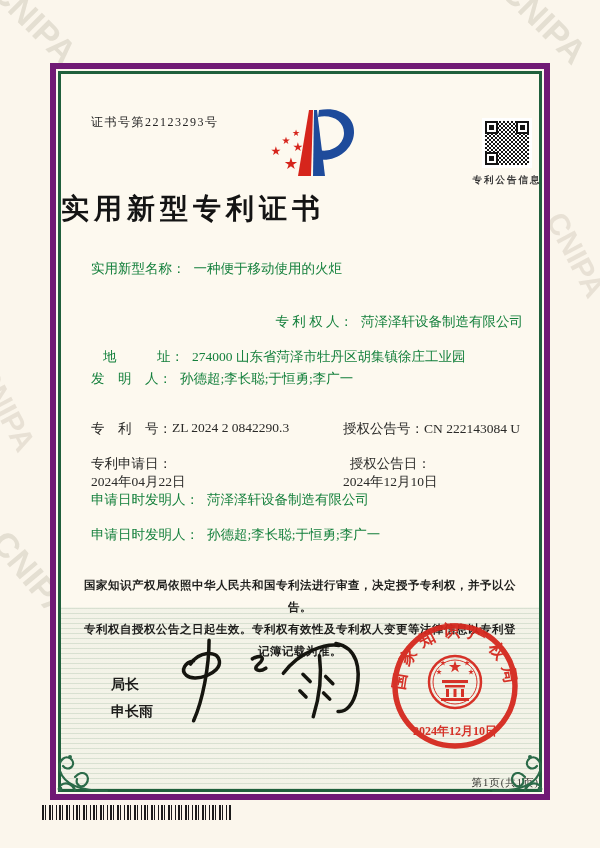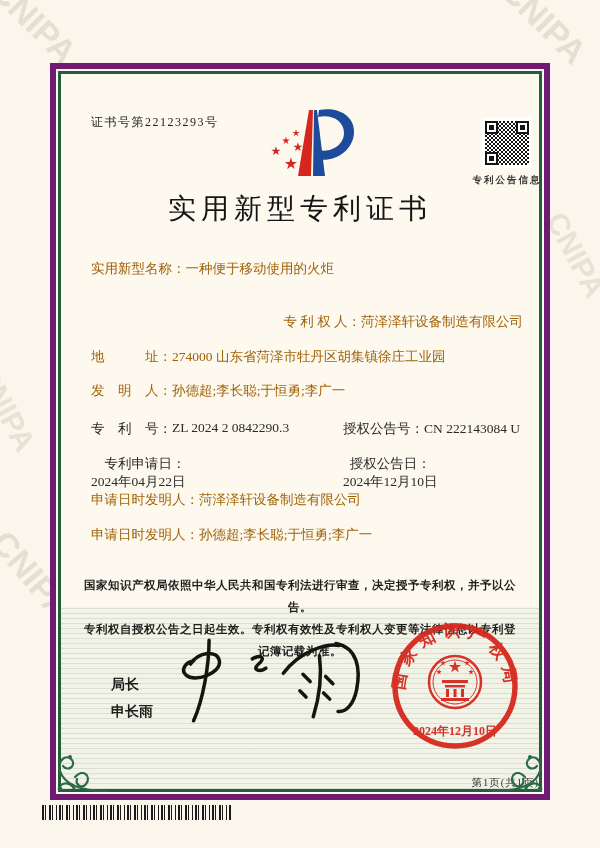--- a/index.html
+++ b/index.html
@@ -67,31 +67,31 @@
   }
   .finder { position:absolute; width:13px; height:13px; border:2px solid #141414; background:#fff; }
   .finder::after { content:""; position:absolute; inset:2px; background:#141414; }
   .finder.tl { left:3px; top:3px; }
   .finder.tr { right:3px; top:3px; }
   .finder.bl { left:3px; bottom:3px; }
   .qr-caption { margin-top:6px; font-size:9.5px; letter-spacing:2px; color:#3a3a3a; font-weight:bold; }
 
   .title {
     position:absolute; left:0; right:0; top:116px;
-    text-align:center; font-size:28px; font-weight:normal; letter-spacing:5px; color:#141414;
-  }
-
-  
-  .row { position:absolute; left:30px; right:16px; display:flex; font-size:13.5px; color:#a16207; }
+    text-align:left; font-size:28px; font-weight:bold; letter-spacing:5px; color:#141414;
+  }
+
+  
+  .row { position:absolute; left:30px; right:16px; display:flex; font-size:13.5px; color:#15803d;gap:8px; }
   .row .lbl { white-space:pre; }
   .row .val { white-space:pre; }
-  .r0 { top:186px; } .r1 { top:239px;justify-content:flex-end; } .r2 { top:274px; } .r3 { top:308px; }
+  .r0 { top:186px; } .r1 { top:239px;justify-content:flex-end; } .r2 { top:274px;margin-left:12px; } .r3 { top:296px; }
   .p1 { top:346px; } .p2 { top:381px;flex-direction:column; }
   .r4 { top:417px; } .r5 { top:452px; }
-  .pair-left  { position:absolute; left:30px; display:flex; font-size:13.5px;text-align:right; }
+  .pair-left  { position:absolute; left:30px; display:flex; font-size:13.5px; }
   .pair-right { position:absolute; left:282px; display:flex; font-size:13.5px;align-items:center; }
 
   
   .decl {
     position:absolute; left:22px; right:22px; top:500px;
     text-align:center; font-size:11.5px; line-height:22px;
     font-weight:600; color:#1d1d1b; letter-spacing:0.5px;
   }
 
   

